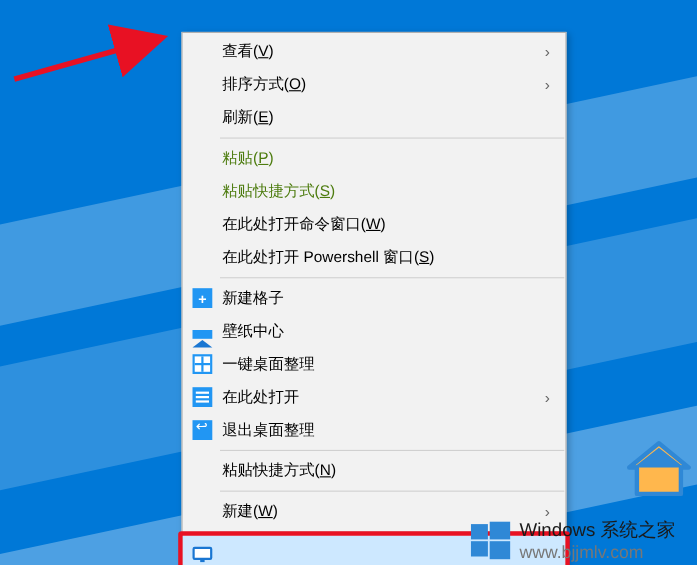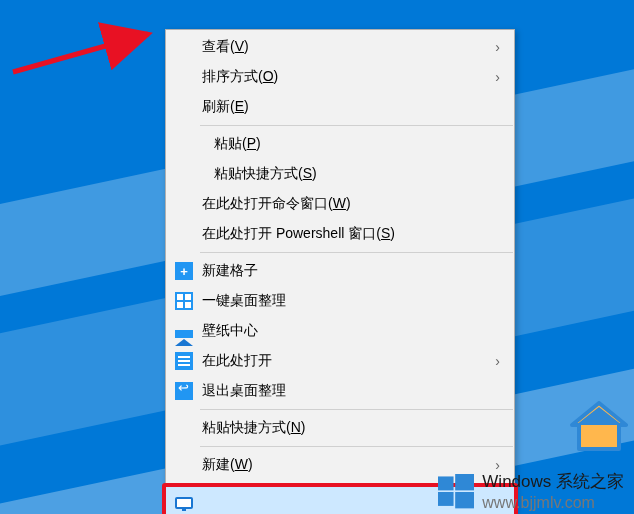--- a/index.html
+++ b/index.html
@@ -44,21 +44,21 @@
     }
     .menu-item {
       display: flex;
       align-items: center;
       height: 30px;
       padding: 0 36px 0 36px;
       position: relative;
       color: #000;
       white-space: nowrap;
     }
-    .menu-item.disabled { color: #000000; margin-left: 12px; }
+    .menu-item.disabled { color: #4d7c0f; }
     .interactable { cursor: default; }
     .menu-item .icon-slot {
       position: absolute;
       left: 8px;
       width: 20px;
       height: 20px;
       display: flex;
       align-items: center;
       justify-content: center;
     }
@@ -101,21 +101,21 @@
     .ic-cube::after { content:""; position:absolute; top:7px; left:-9px; width:18px; height:8px; background:#2196f3;}
     .ic-list { background:#2196f3; display:flex; flex-direction:column; justify-content:space-around; padding:3px 3px;}
     .ic-list span { height:2px; background:#fff; display:block;}
     .ic-exit { background:#2196f3; position:relative;}
     .ic-exit::after { content:"↩"; color:#fff; position:absolute; top:-2px; left:3px; font-size:13px;}
     .ic-monitor { border:2px solid #1976d2; border-radius:2px; width:18px; height:12px; position:relative; background:#fff; margin-top:2px;}
     .ic-monitor::after { content:""; position:absolute; bottom:-4px; left:5px; width:4px; height:2px; background:#1976d2;}
     
     .watermark {
       position: absolute;
-      right: 2px;
+      right: 12px;
       bottom: 0;
       display: flex;
       align-items: center;
       gap: 8px;
       padding: 4px 8px 2px 8px;
       color: #333;
       font-size: 14px;
       z-index: 5;
     }
     .watermark .win-logo svg { display:block; }
@@ -182,30 +182,30 @@
 
   <div class="menu-item interactable">
     <span class="icon-slot">
         <span class="ic ic-plus">+</span>
       </span>
     <span>新建格子</span>
   </div>
 
   <div class="menu-item interactable">
     <span class="icon-slot">
+        <span class="ic" style="width:18px;height:16px;"><span class="ic-cube"></span></span>
+      </span>
+    <span>壁纸中心</span>
+  </div>
+
+  <div class="menu-item interactable">
+    <span class="icon-slot">
         <span class="ic ic-grid"></span>
       </span>
     <span>一键桌面整理</span>
-  </div>
-
-  <div class="menu-item interactable">
-    <span class="icon-slot">
-        <span class="ic" style="width:18px;height:16px;"><span class="ic-cube"></span></span>
-      </span>
-    <span>壁纸中心</span>
   </div>
 
   <div class="menu-item interactable">
     <span class="icon-slot">
         <span class="ic ic-list">
           <span></span>
           <span></span>
           <span></span>
         </span>
       </span>

